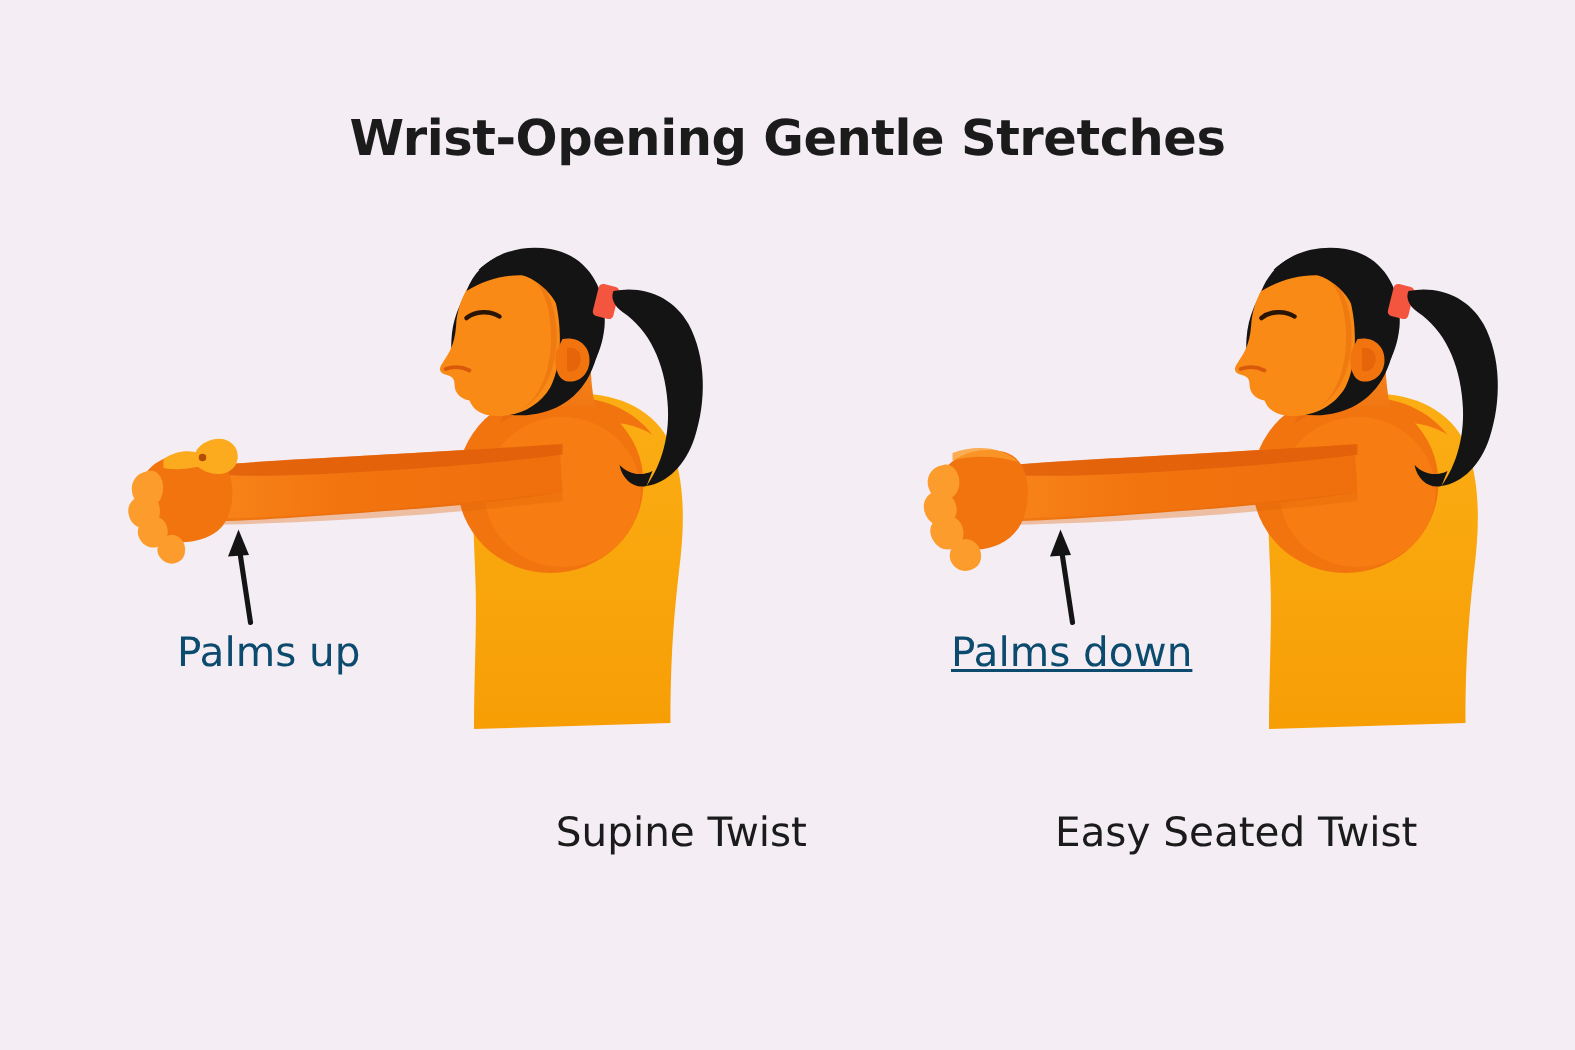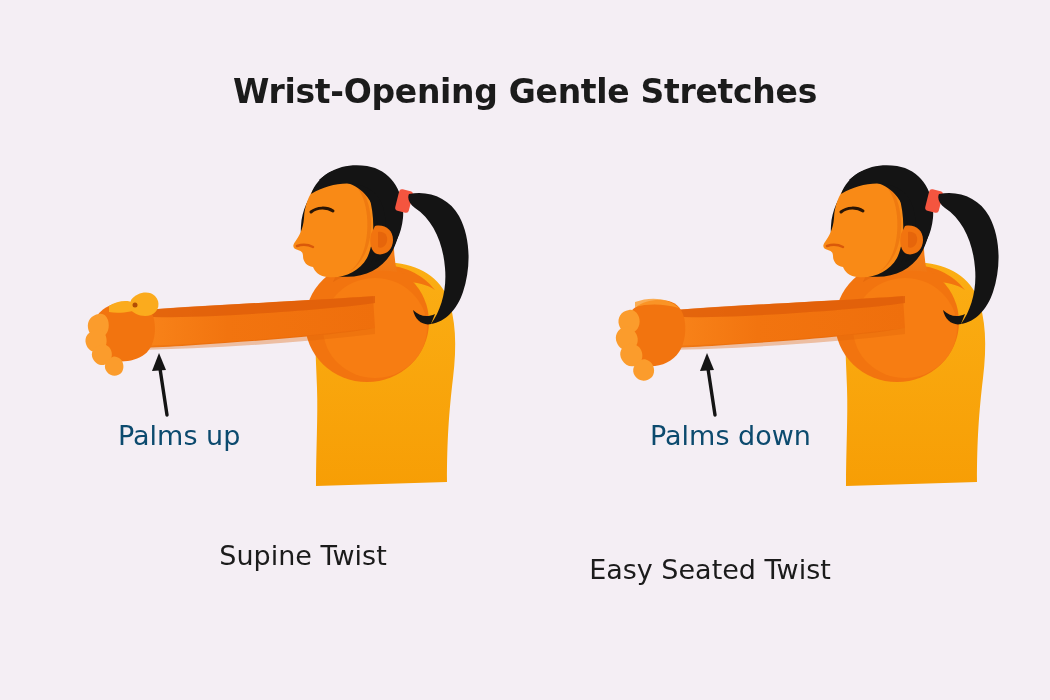--- a/index.html
+++ b/index.html
@@ -48,35 +48,35 @@
 
   .cue-label {
     position: absolute;
     font-family: "DejaVu Sans", sans-serif;
     font-size: 27px;
     font-weight: 400;
     color: #0c4a6e;
     white-space: nowrap;
   }
   #cue-left  { left: 118px; top: 420px; }
-  #cue-right { left: 650px; top: 420px; }
+  #cue-right { left: 634px; top: 420px; text-decoration: underline; }
 
   .pose-caption {
     position: absolute;
     top: 540px;
     width: 470px;
-    text-align: center;
+    text-align: right;
     font-family: "DejaVu Sans", sans-serif;
     font-size: 27px;
     font-weight: 400;
     color: #1b1b1b;
     white-space: nowrap;
   }
   #caption-left  { left: 68px; }
-  #caption-right { left: 475px; margin-top: 14px; }
+  #caption-right { left: 475px; }
 </style>
 </head>
 <body>
 
 <div id="canvas">
 
   <div id="title">Wrist-Opening Gentle Stretches</div>
 
   <div class="figure-panel" id="panel-left">
     <svg class="panel-svg" viewBox="0 0 470 360">

